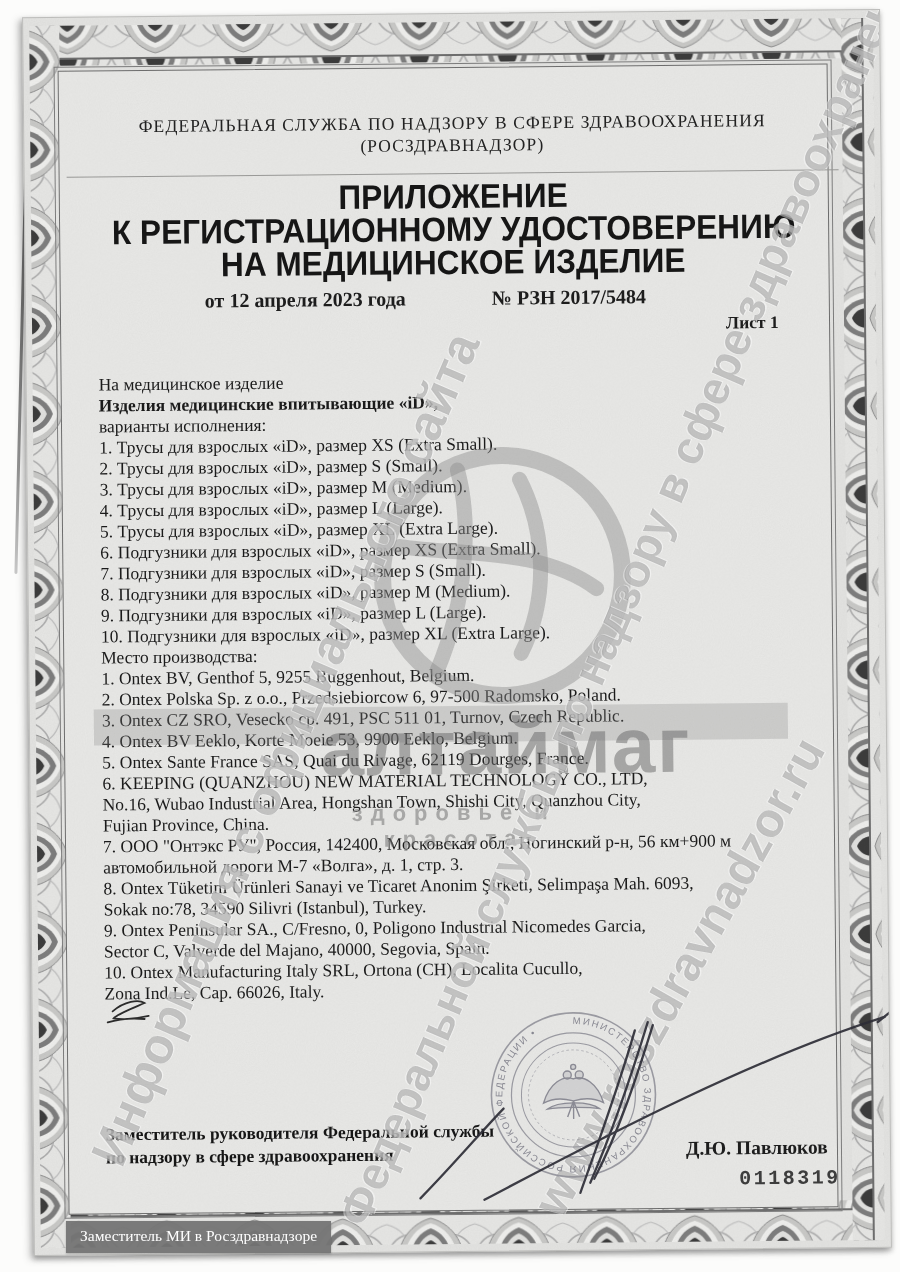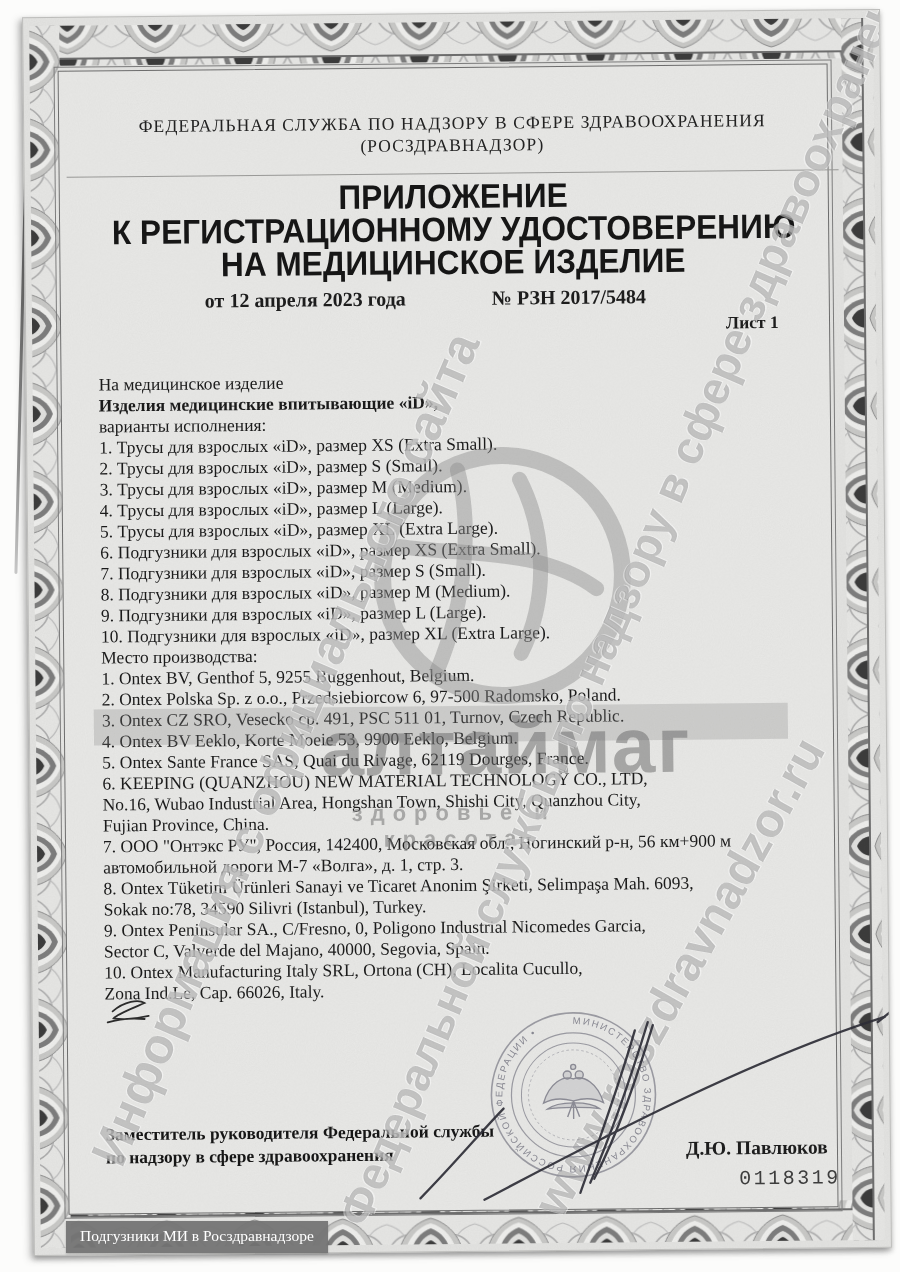--- a/index.html
+++ b/index.html
@@ -42,21 +42,21 @@
   .issue-date{position:absolute;left:179px;top:0;white-space:nowrap;}
   .reg-number{position:absolute;left:466px;top:0;white-space:nowrap;}
   .sheet{position:absolute;left:700px;top:301px;font-weight:bold;font-size:17.5px;white-space:nowrap;}
   .body-block{position:absolute;left:72px;top:357px;width:730px;
     font-size:17.5px;line-height:21px;color:#1b1b1b;}
   .bodyline{white-space:nowrap;}
   .bold{font-weight:bold;}
   .signer{position:absolute;left:72px;top:1106px;font-weight:bold;font-size:17.5px;line-height:23px;color:#161616;}
   .signer-name{position:absolute;left:652px;top:1126px;font-weight:bold;font-size:19.5px;white-space:nowrap;}
   .serial{position:absolute;left:705px;top:1156px;font-family:"Liberation Mono","DejaVu Sans Mono",monospace;
-    font-size:20px;letter-spacing:2.5px;color:#3e3e3e;}
+    font-size:20px;letter-spacing:2.5px;color:#3e3e3e;font-weight:bold;}
   
   .wm-layer{position:absolute;inset:0;z-index:4;pointer-events:none;}
   .wm-diag{
     position:absolute;transform-origin:0 50%;
     font-family:"Liberation Sans","DejaVu Sans",sans-serif;font-weight:bold;
     color:rgba(125,125,125,.42);white-space:nowrap;
     text-shadow:1px 1px 0 rgba(255,255,255,.55),-1px -1px 0 rgba(255,255,255,.45);
   }
   .wm-d1{left:72px;top:1116px;font-size:50px;transform:rotate(-66deg);}
   .wm-d2{left:317px;top:1181px;font-size:46px;transform:rotate(-66deg);}
@@ -261,15 +261,15 @@
         <filter id="noiseF">
           <feTurbulence type="fractalNoise" baseFrequency="0.9" numOctaves="2" stitchTiles="stitch"></feTurbulence>
           <feColorMatrix type="matrix" values="0 0 0 0 0.55  0 0 0 0 0.55  0 0 0 0 0.55  0 0 0 0.5 0"></feColorMatrix>
         </filter>
       </defs>
       <rect width="856" height="1237" filter="url(#noiseF)"></rect>
     </svg>
   </div>
 
   <div class="badge">
-    <div>Подгузники МИ в Росздравнадзоре</div>
+    <div>Заместитель МИ в Росздравнадзоре</div>
   </div>
 </div>
 
 </body></html>

